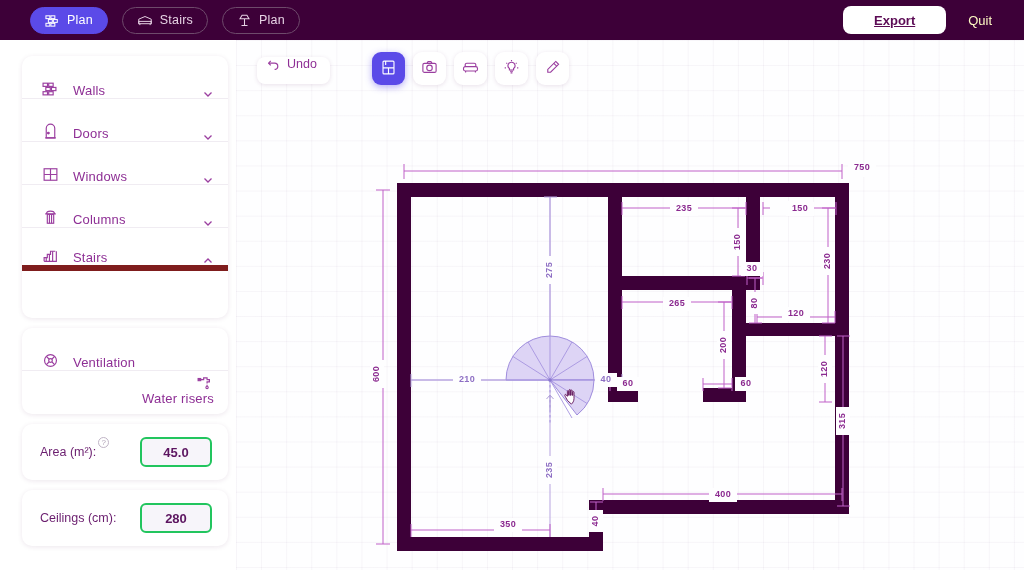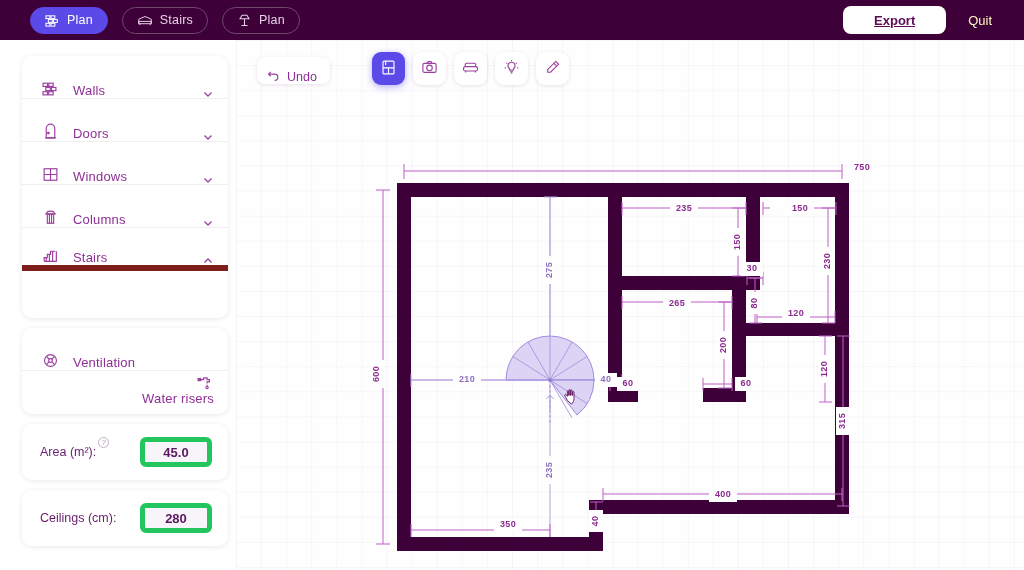--- a/index.html
+++ b/index.html
@@ -81,21 +81,21 @@
   .fieldlabel { font-size: 12.5px; color: #6a1d6e; position: relative; }
   .qmark {
     position: absolute; top: -8px; right: -13px;
     width: 11px; height: 11px; border-radius: 50%;
     border: 1px solid #c0b4c6; color: #b1a4b8;
     font-size: 8px; line-height: 9px; text-align: center;
   }
   .fieldbox {
     margin-left: auto;
     width: 72px; height: 30px;
-    background: #f7f5fa; border: 5px solid #22c55e; border-radius: 6px;
+    background: #f7f5fa; border: 2px solid #22c55e; border-radius: 6px;
     display: flex; align-items: center; justify-content: center;
     font-size: 13px; color: #5c1560; font-weight: bold;
     cursor: text;
   }
 
   
   .canvas {
     position: absolute; left: 236px; top: 40px;
     width: 788px; height: 530px;
     background: #fefeff;
@@ -104,21 +104,21 @@
       linear-gradient(to bottom, rgba(120,90,140,.055) 1px, transparent 1px);
     background-size: 25.1px 25.1px;
     overflow: hidden;
   }
 
   
   .undo-btn {
     position: absolute; left: 21px; top: 17px;
     height: 27px; padding: 0 13px 0 10px; border-radius: 8px;
     background: #ffffff; box-shadow: 0 1px 4px rgba(90,30,90,.13);
-    display: flex; align-items: flex-end; gap: 7px;
+    display: flex; align-items: flex-start; gap: 7px;
     font-size: 12.5px; color: #8e2f95; cursor: pointer; border: none;
   }
   .tools { position: absolute; left: 136px; top: 12px; display: flex; gap: 8px; }
   .tool {
     width: 33px; height: 33px; border-radius: 9px;
     background: #ffffff; box-shadow: 0 1px 4px rgba(90,30,90,.13);
     display: flex; align-items: center; justify-content: center;
     cursor: pointer; border: none;
   }
   .tool.active { background: #5b4ae8; box-shadow: 0 2px 7px rgba(91,74,232,.45); }

